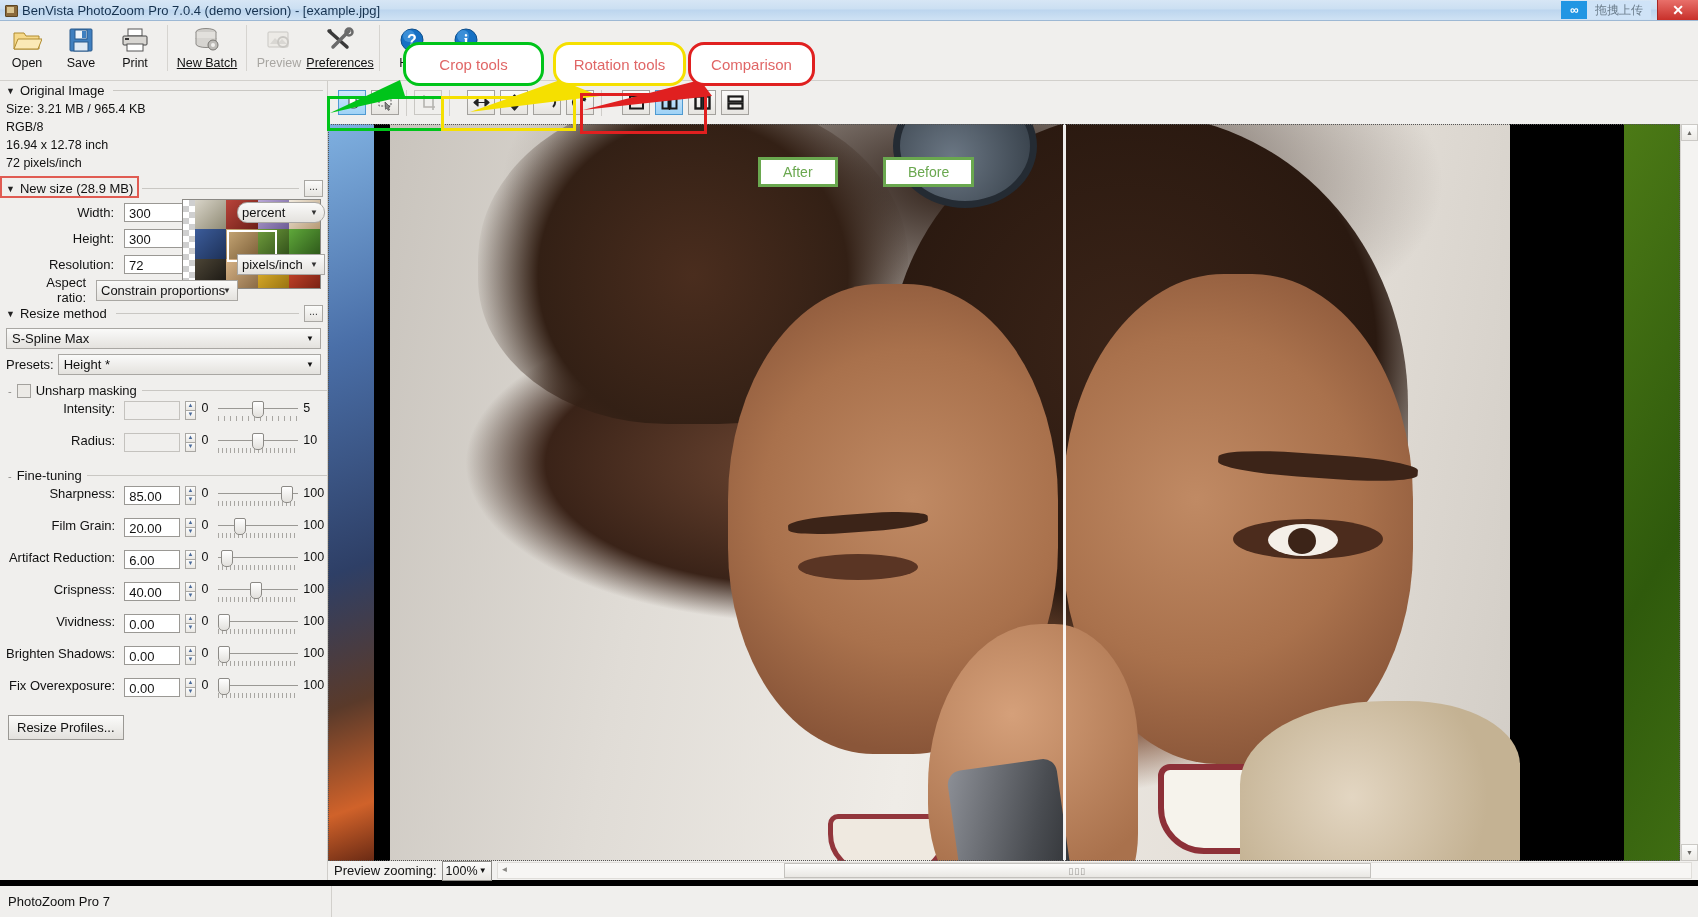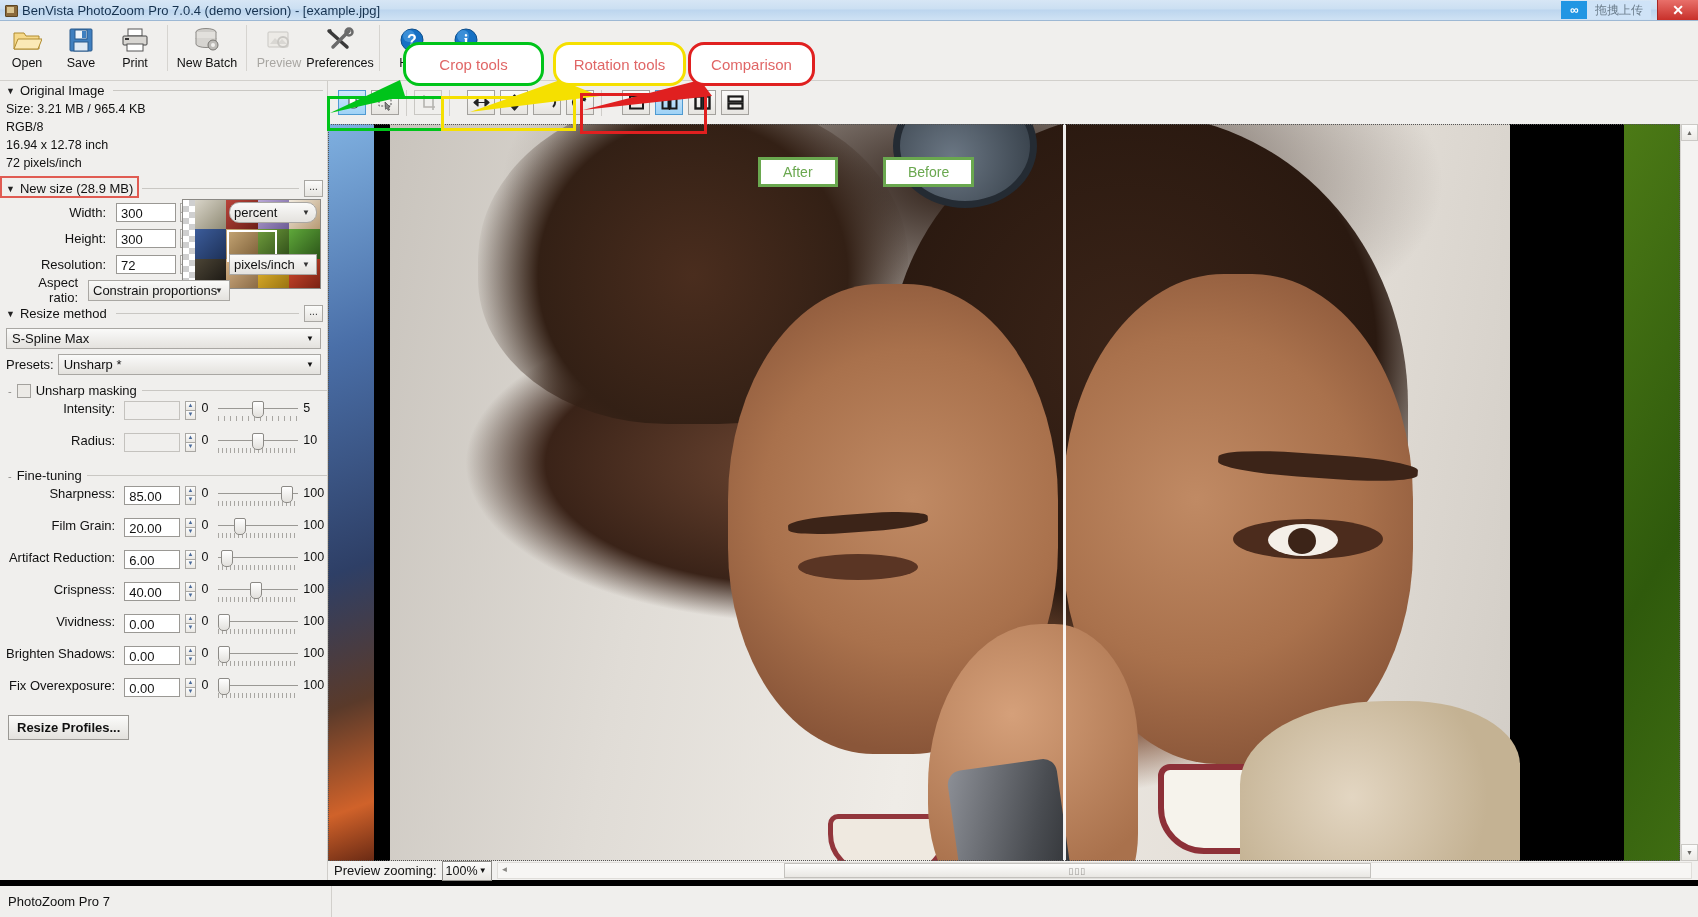--- a/index.html
+++ b/index.html
@@ -29,21 +29,21 @@
   .tb-upl-txt{background:#cfe3f7;color:#6b7d8c;font-size:12px;padding:1px 8px;height:16px;line-height:16px;}
   .tb-close{width:40px;height:20px;margin-left:6px;background:linear-gradient(to bottom,#e8706a,#c8302a);color:#fff;display:flex;align-items:center;justify-content:center;font-size:14px;font-weight:bold;border-left:1px solid #a82621;}
 
   
   .menubar{height:19px;flex:0 0 19px;background:#f0efed;display:flex;align-items:center;padding-left:6px;border-bottom:1px solid #dcdad6;}
   .menubar .mi{font-size:13px;padding:1px 9px;color:#111;}
 
   
   .toolbar{height:59px;flex:0 0 59px;background:#f0efed;display:flex;align-items:flex-start;border-bottom:1px solid #d2d0cc;position:relative;}
   .tb-btn{width:54px;display:flex;flex-direction:column;align-items:center;justify-content:flex-start;padding-top:4px;}
-  .tb-btn.wide{width:68px;}
+  .tb-btn.wide{width:68px;text-decoration:underline;}
   .tb-btn .gl{height:30px;display:flex;align-items:center;justify-content:center;}
   .tb-btn .lbl{font-size:12.5px;margin-top:1px;color:#111;}
   .tb-btn.dis .lbl{color:#a8a6a2;}
   .tb-sep{width:1px;height:46px;background:#d6d4d0;margin:4px 5px 0 5px;}
 
   
   .body{flex:1;display:flex;min-height:0;}
 
   
   .left{width:327px;flex:0 0 327px;background:#f0efed;position:relative;overflow:hidden;border-right:1px solid #cfcdc9;}
@@ -53,21 +53,21 @@
   .sec .rule{flex:1;height:1px;background:#c9c7c3;margin-left:4px;}
   .sec .ell{width:17px;height:15px;border:1px solid #a9a7a3;background:linear-gradient(to bottom,#fbfbfa,#e6e4e0);font-size:10px;line-height:11px;text-align:center;color:#333;}
   .info{font-size:12.5px;padding:2px 0 2px 6px;color:#111;}
   .thumb{position:absolute;left:182px;top:118px;width:139px;height:90px;border:1px solid #8b8985;box-sizing:border-box;overflow:hidden;background:#fff;}
   .thumb .chk{position:absolute;left:0;top:0;width:12px;height:100%;background:
       repeating-conic-gradient(#cfcfcf 0% 25%, #ffffff 0% 50%) 0 0/12px 12px;}
   .thumb .grid{position:absolute;left:12px;top:0;right:0;bottom:0;display:grid;grid-template-columns:repeat(4,1fr);grid-template-rows:repeat(3,1fr);}
   .thumb .grid div{width:100%;height:100%;}
   .thumb .selbox{position:absolute;left:44px;top:30px;width:50px;height:32px;border:2px solid #fff;box-sizing:border-box;}
 
-  .row{display:flex;align-items:center;height:26px;padding-left:6px;gap:4px;}
+  .row{display:flex;align-items:center;height:26px;padding-left:6px;gap:4px;margin-left:8px;}
   .row .lab{width:100px;text-align:right;font-size:13px;padding-right:6px;}
   .inp{width:60px;height:19px;border:1px solid #9a9894;background:#fff;font-size:13px;padding:0 4px;line-height:19px;box-sizing:border-box;}
   .inp.dim{background:#f0efed;border-color:#c4c2be;}
   .spin{width:13px;height:19px;display:flex;flex-direction:column;}
   .spin div{flex:1;border:1px solid #a9a7a3;background:linear-gradient(to bottom,#fdfdfc,#e9e7e3);font-size:6px;line-height:7px;text-align:center;color:#4a6a9a;box-sizing:border-box;}
   .spin div+div{border-top:none;}
   .lockbtn{width:14px;height:19px;border:1px solid #a9a7a3;background:linear-gradient(to bottom,#fbfbfa,#e6e4e0);display:flex;align-items:center;justify-content:center;font-size:8px;}
   .sel{height:21px;border:1px solid #a9a7a3;background:linear-gradient(to bottom,#fafaf9,#e4e2de);font-size:13px;display:flex;align-items:center;padding:0 4px;position:relative;box-sizing:border-box;}
   .sel .cv{position:absolute;right:6px;font-size:8px;color:#333;}
   .selwide{height:21px;border:1px solid #a9a7a3;background:linear-gradient(to bottom,#fafaf9,#e4e2de);font-size:13px;display:flex;align-items:center;padding:0 5px;position:relative;box-sizing:border-box;}
@@ -352,21 +352,21 @@
       <div style="padding:4px 6px 0 6px;">
         <div class="selwide">
           <span>S-Spline Max</span>
           <span class="cv">▼</span>
         </div>
       </div>
 
       <div style="display:flex;align-items:center;gap:4px;padding:5px 6px 0 6px;">
         <span style="font-size:13px;">Presets:</span>
         <span class="selwide" style="flex:1;">
-          <span>Unsharp *</span>
+          <span>Height *</span>
           <span class="cv">▼</span>
         </span>
       </div>
 
       <div class="chkrow" style="margin-top:5px;">
         <span class="dash">-</span>
         <span class="chkbox"></span>
         <span style="font-size:13px;">Unsharp masking</span>
         <span class="rule" style="flex:1;height:1px;background:#c9c7c3;"></span>
       </div>
@@ -514,21 +514,21 @@
           </span>
         <span class="minmax">0</span>
         <span class="track">
           <span class="line"></span>
             <span class="ticks fine"></span>
           <span class="knob" style="left:0px;"></span>
         </span>
         <span class="minmax r">100</span>
       </div>
 
-      <div style="padding:5px 0 0 8px;font-weight:bold;">
+      <div style="padding:5px 0 0 8px;">
         <span class="btn">Resize Profiles...</span>
       </div>
 
       <div class="annobox redthin" style="left:0px;top:95px;width:139px;height:22px;"></div>
     </div>
 
     <div class="right">
 
       <div class="ptoolbar">
         <div style="width:4px;"></div>

